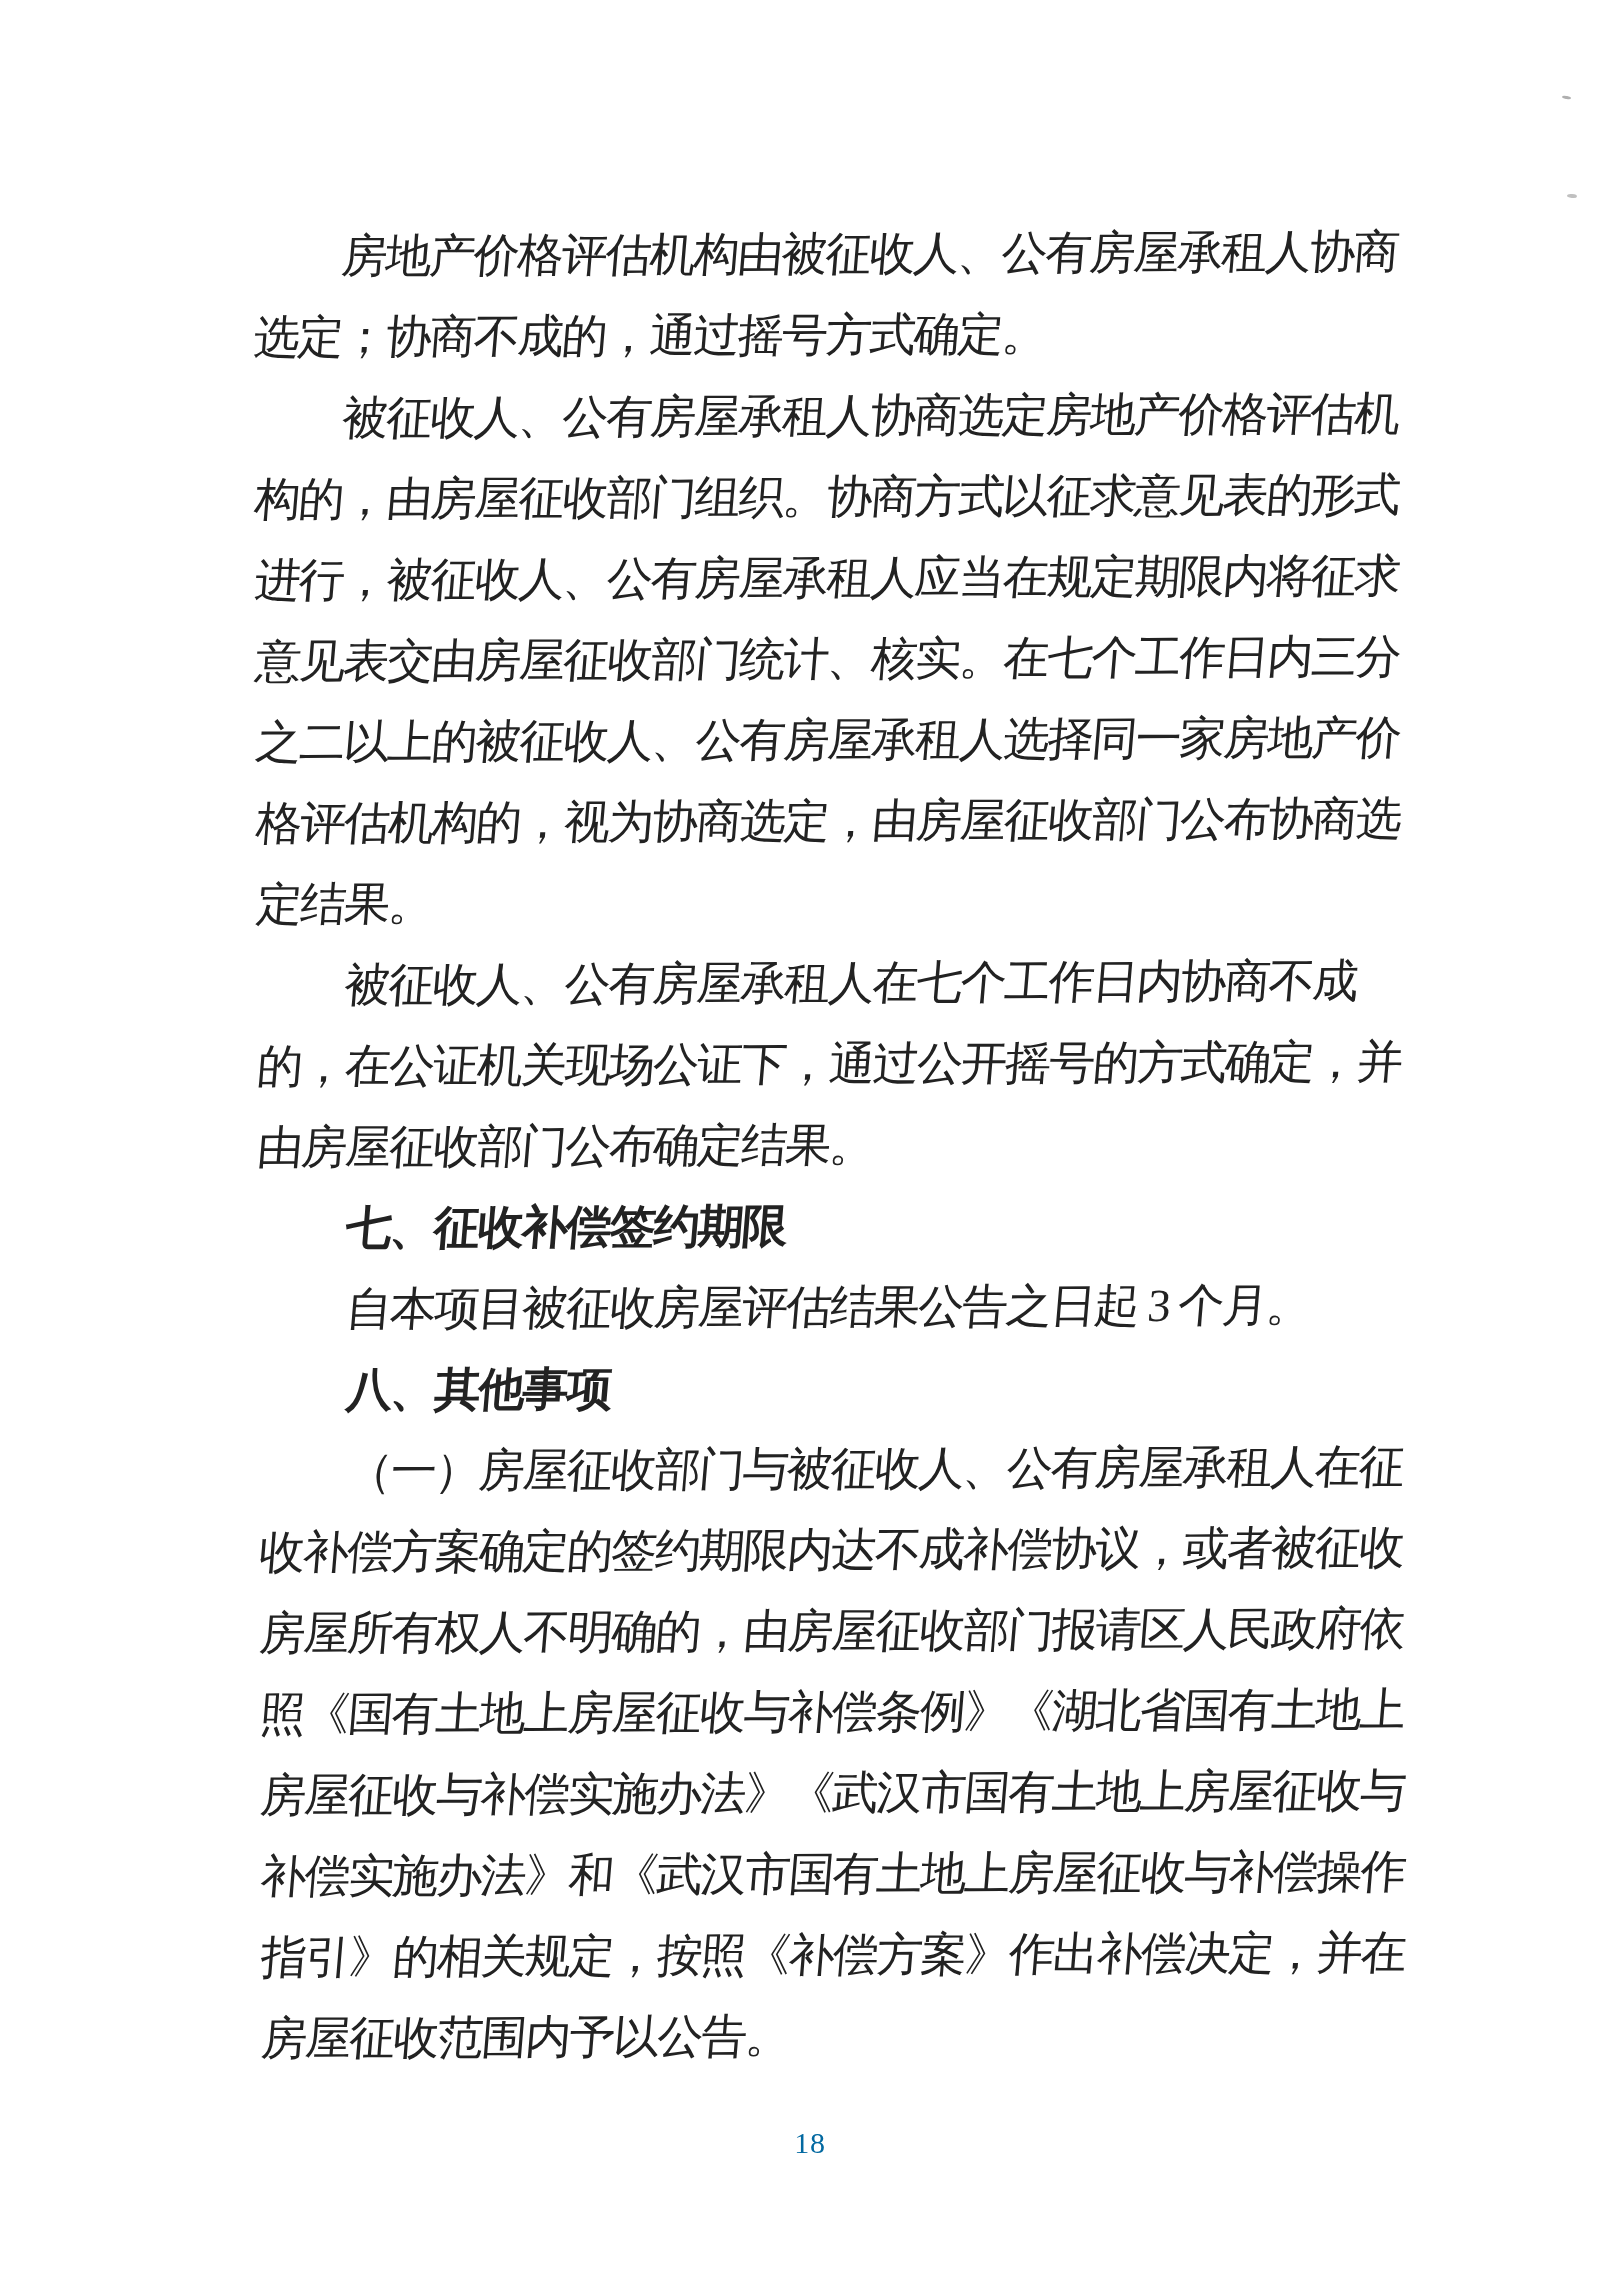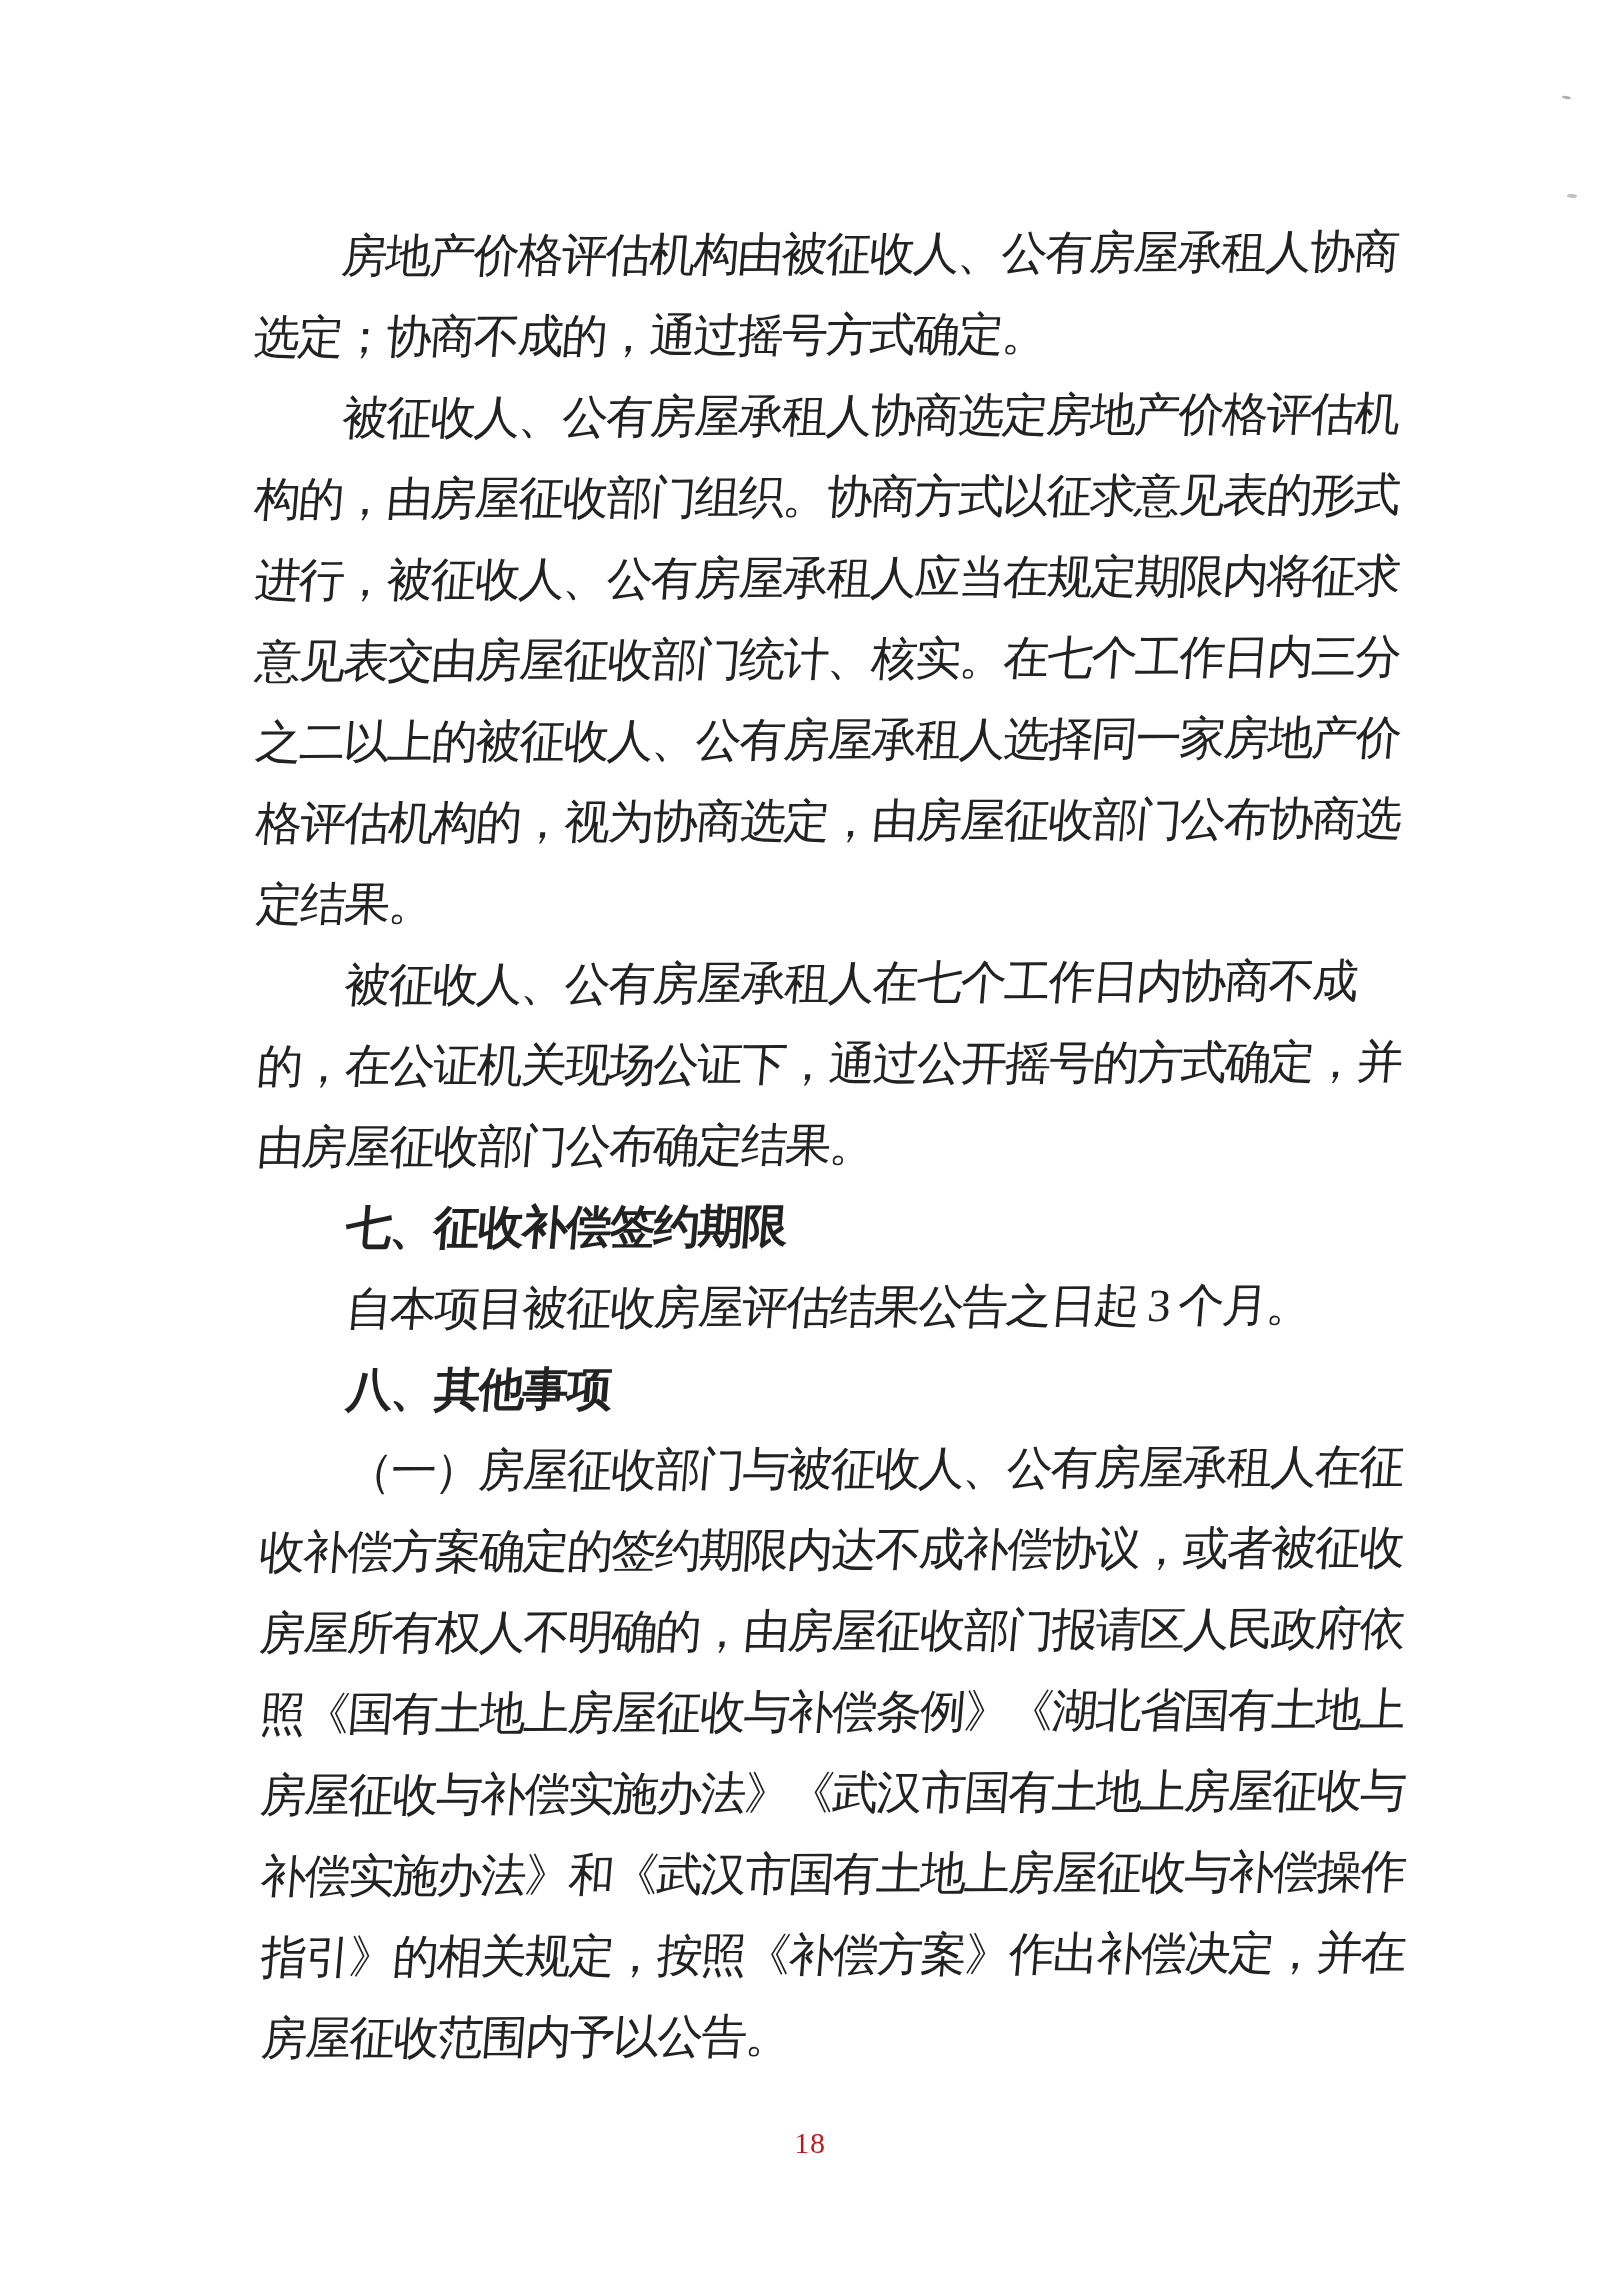--- a/index.html
+++ b/index.html
@@ -30,21 +30,21 @@
   .bold{
     font-weight:700;
     font-family:"Liberation Sans", sans-serif;
     letter-spacing:-2px;
   }
   .page-number{
     position:absolute;
     left:756px;top:2126px;width:108px;
     text-align:center;
     font-size:30px;line-height:34px;
-    color:#b91c1c;
+    color:#0369a1;
     letter-spacing:0.7px;
   }
   .speck{position:absolute;background:#8d8d8d;border-radius:50%;}
   .speck1{left:1562px;top:96px;width:9.2px;height:3.3px;transform:rotate(10deg);opacity:.7;}
   .speck2{left:1567px;top:194px;width:9.8px;height:3.9px;transform:rotate(6deg);opacity:.55;}
 </style>
 </head>
 <body>
 
 <div class="page">

